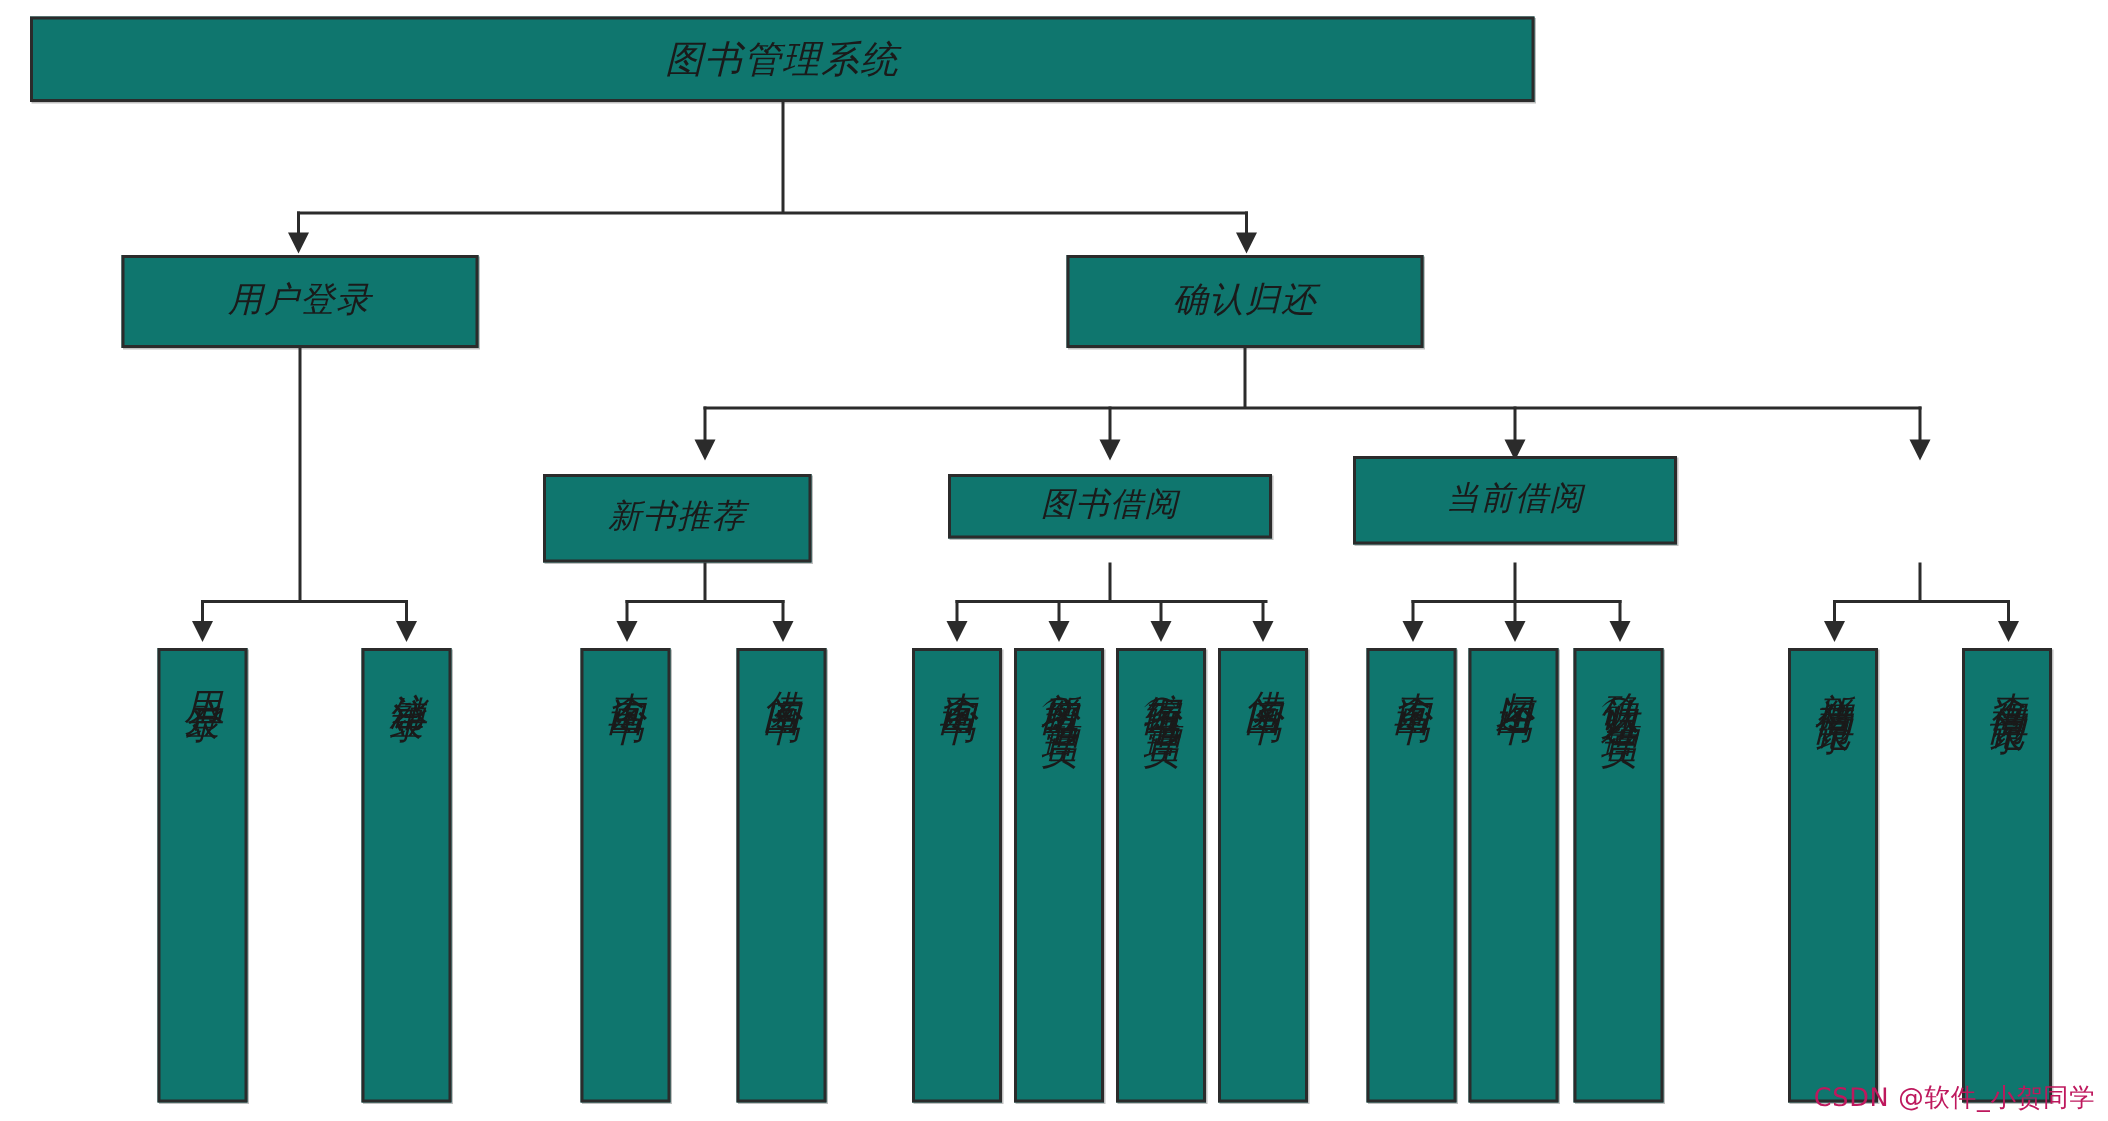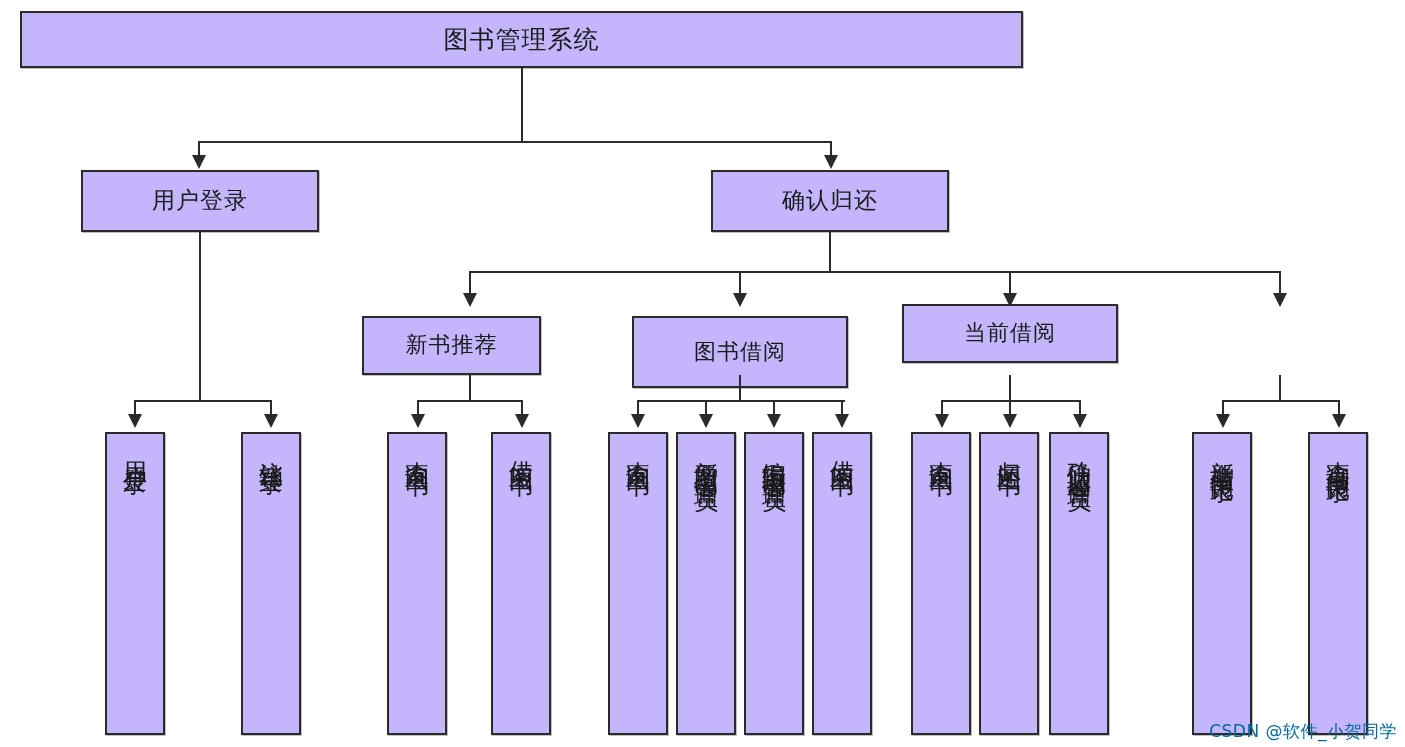--- a/index.html
+++ b/index.html
@@ -14,26 +14,27 @@
     position: relative;
     width: 1405px;
     height: 747px;
     background: #ffffff;
     overflow: hidden;
   }
   
   .node {
     position: absolute;
     border: 2px solid #2b2b2b;
-    background: #c4b5fd;
+    background: #0f766e;
     display: flex;
     align-items: center;
     justify-content: center;
     color: #1a1a1a;
     box-shadow: 1px 1px 0 rgba(140,140,140,0.55);
+    font-style: italic;
   }
   .node .lbl {
     display: block;
     line-height: 1.12;
     white-space: nowrap;
     color: #1a1a1a;
   }
   
   .node.root { }
   .node.root .lbl { font-size: 25px; letter-spacing: 1px; }
@@ -69,21 +70,21 @@
     border-left: 7px solid transparent;
     border-right: 7px solid transparent;
     border-top: 14px solid #2b2b2b;
   }
   
   #watermark {
     position: absolute;
     right: 8px;
     bottom: 4px;
     font-size: 17px;
-    color: #0369a1;
+    color: #be185d;
     letter-spacing: 0.5px;
     user-select: none;
     white-space: nowrap;
   }
 </style>
 </head>
 <body>
 
 <div id="canvas">
 
@@ -122,21 +123,21 @@
   <div class="vline" style="left:739px; top:271px; width:2px; height:24px;"></div>
   <div class="arrow" style="left:733px; top:293px;"></div>
   <div class="vline" style="left:1009px; top:271px; width:2px; height:24px;"></div>
   <div class="arrow" style="left:1003px; top:293px;"></div>
   <div class="vline" style="left:1279px; top:271px; width:2px; height:24px;"></div>
   <div class="arrow" style="left:1273px; top:293px;"></div>
 
   <div class="node lv3" style="left:362px; top:316px; width:179px; height:59px;">
     <span class="lbl">新书推荐</span>
   </div>
-  <div class="node lv3" style="left:632px; top:316px; width:216px; height:72px;">
+  <div class="node lv3" style="left:632px; top:316px; width:216px; height:43px;">
     <span class="lbl">图书借阅</span>
   </div>
   <div class="node lv3" style="left:902px; top:304px; width:216px; height:59px;">
     <span class="lbl">当前借阅</span>
   </div>
 
   <div class="vline" style="left:469px; top:375px; width:2px; height:27px;"></div>
   <div class="hline" style="left:417px; top:400px; width:106px; height:2px;"></div>
   <div class="vline" style="left:417px; top:400px; width:2px; height:16px;"></div>
   <div class="arrow" style="left:411px; top:414px;"></div>

